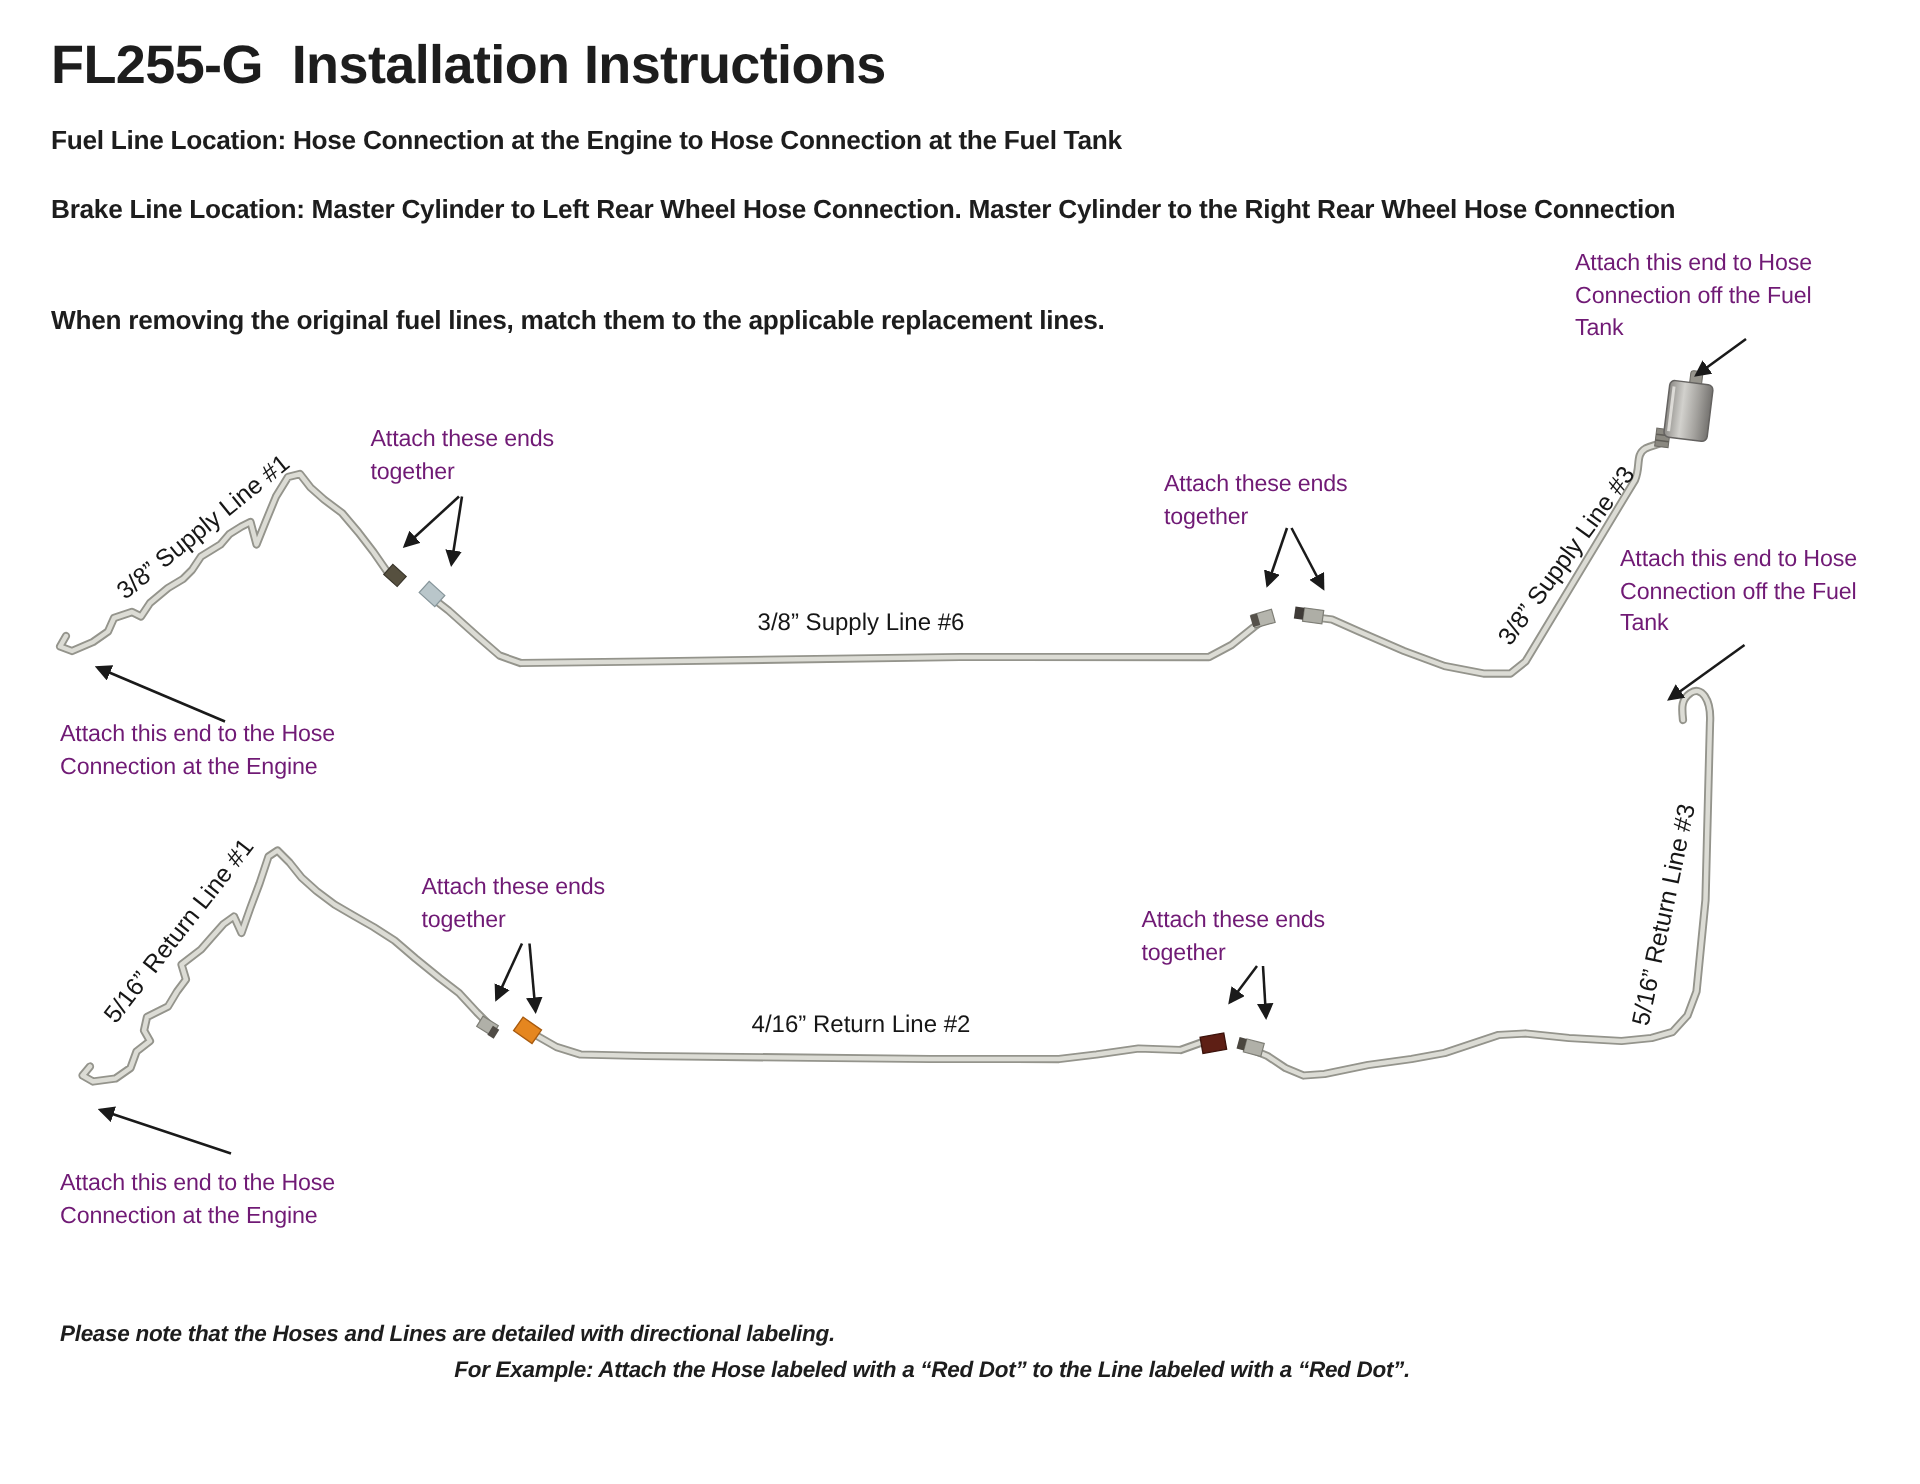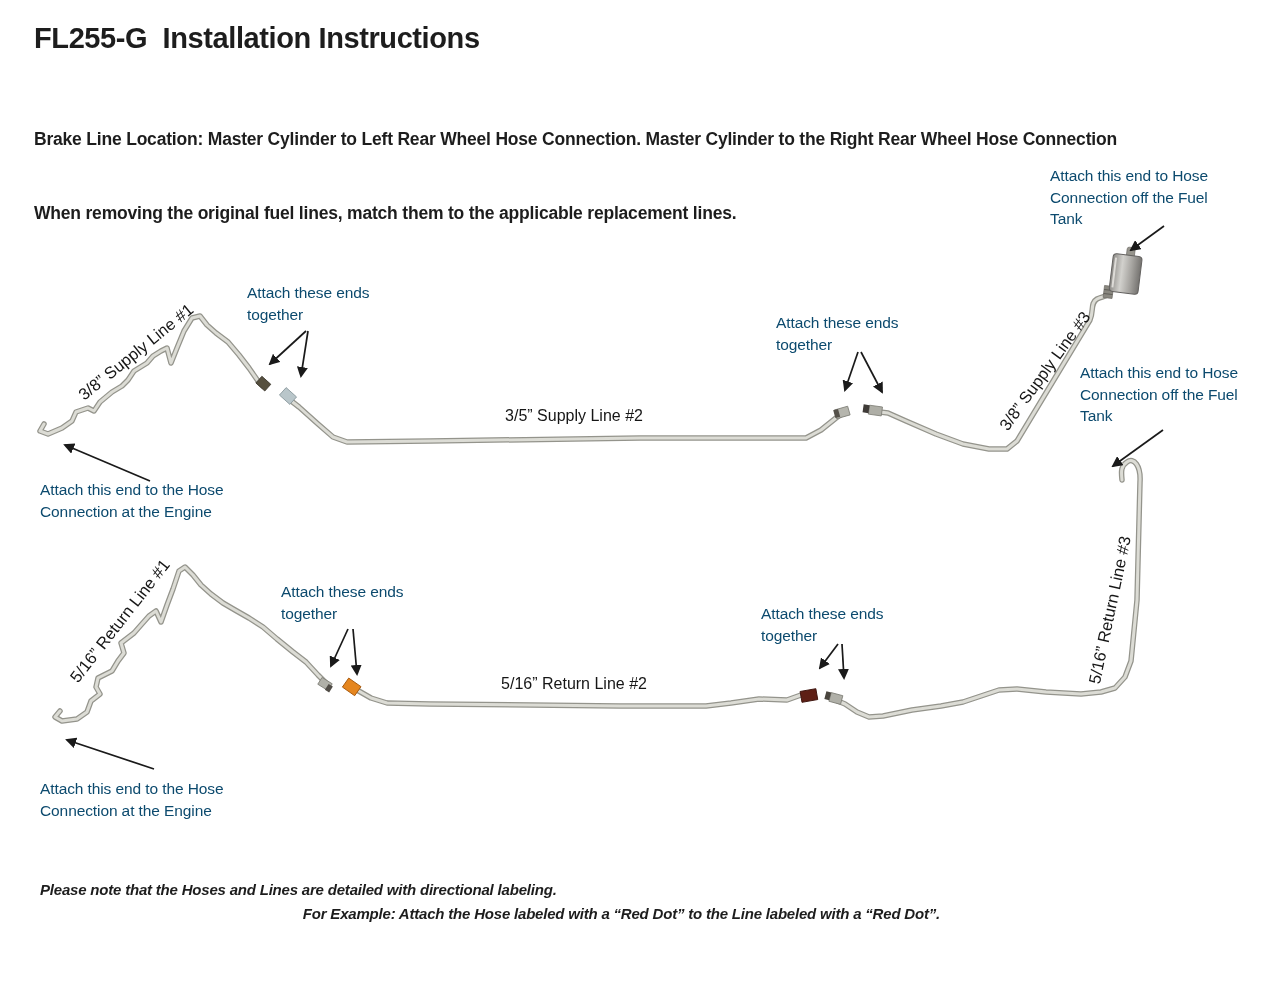--- a/index.html
+++ b/index.html
@@ -7,33 +7,33 @@
     position:relative;
     width:1280px;height:989px;
     background:#ffffff;
     font-family:"Liberation Sans", sans-serif;
     color:#1d1d1d;
     overflow:hidden;
   }
   .abs{position:absolute;}
   .h-title{
     left:34px;top:22px;
-    font-size:29px;font-weight:bold;letter-spacing:-0.4px;
+    font-size:36px;font-weight:bold;letter-spacing:-0.4px;
     white-space:pre;
   }
   .h-sub{
     left:34px;
     font-size:17.5px;font-weight:bold;letter-spacing:-0.2px;
     line-height:26px;
   }
   .h-fuel{top:80px;width:1180px;}
   .h-brake{top:126px;width:1155px;}
   .h-when{top:200px;width:1180px;}
   .ann{
-    font-size:15.5px;line-height:21.5px;color:#0c4a6e;
+    font-size:15.5px;line-height:21.5px;color:#701a75;
     letter-spacing:-0.1px;
   }
   .ann-center{text-align:left;}
   .line-label{
     font-size:16.5px;color:#161616;white-space:nowrap;
     transform:translate(-50%,-50%);
     transform-origin:center center;
   }
   svg{position:absolute;left:0;top:0;}
   .footer{
@@ -44,20 +44,21 @@
   }
   .f1{top:878px;width:900px;}
   .f2{top:902px;width:900px;text-align:right;}
 </style>
 </head>
 <body>
 
 <div id="page">
 
   <div class="abs h-title">FL255-G  Installation Instructions</div>
+  <div class="abs h-sub h-fuel">Fuel Line Location: Hose Connection at the Engine to Hose Connection at the Fuel Tank</div>
   <div class="abs h-sub h-brake">Brake Line Location: Master Cylinder to Left Rear Wheel Hose Connection. Master Cylinder to the Right Rear Wheel Hose Connection</div>
   <div class="abs h-sub h-when">When removing the original fuel lines, match them to the applicable replacement lines.</div>
 
   <svg width="1280" height="989" viewBox="0 0 1280 989">
     <defs>
       <marker id="ah" viewBox="0 0 10 10" refX="8.2" refY="5" markerWidth="6.5" markerHeight="6.5" orient="auto-start-reverse">
         <path d="M0 0 L10 5 L0 10 z" fill="#1a1a1a"></path>
       </marker>
       <linearGradient id="metal" x1="0" y1="0" x2="1" y2="0">
         <stop offset="0" stop-color="#8d8b87"></stop>
@@ -136,24 +137,24 @@
       <path d="M1163 430 L1113 466" marker-end="url(#ah)"></path>
       <path d="M348 629 L331 666" marker-end="url(#ah)"></path>
       <path d="M353 629 L357 674" marker-end="url(#ah)"></path>
       <path d="M838 644 L820 668" marker-end="url(#ah)"></path>
       <path d="M842 644 L844 678" marker-end="url(#ah)"></path>
       <path d="M154 769 L67 740" marker-end="url(#ah)"></path>
     </g>
   </svg>
 
   <div class="abs line-label" style="left:136px;top:352px;transform:translate(-50%,-50%) rotate(-39deg);">3/8” Supply Line #1</div>
-  <div class="abs line-label" style="left:574px;top:416px;font-size:16px;">3/5” Supply Line #2</div>
+  <div class="abs line-label" style="left:574px;top:416px;font-size:16px;">3/8” Supply Line #6</div>
   <div class="abs line-label" style="left:1045px;top:371px;transform:translate(-50%,-50%) rotate(-54deg);">3/8” Supply Line #3</div>
   <div class="abs line-label" style="left:120px;top:621px;transform:translate(-50%,-50%) rotate(-52deg);">5/16” Return Line #1</div>
-  <div class="abs line-label" style="left:574px;top:684px;font-size:16px;">5/16” Return Line #2</div>
+  <div class="abs line-label" style="left:574px;top:684px;font-size:16px;">4/16” Return Line #2</div>
   <div class="abs line-label" style="left:1110px;top:610px;transform:translate(-50%,-50%) rotate(-78deg);">5/16” Return Line #3</div>
 
   <div class="abs ann" style="left:1050px;top:165px;width:180px;">Attach this end to Hose Connection off the Fuel Tank</div>
   <div class="abs ann" style="left:1080px;top:362px;width:180px;">Attach this end to Hose Connection off the Fuel Tank</div>
 
   <div class="abs ann ann-center" style="left:247px;top:282px;width:150px;">Attach these ends together</div>
   <div class="abs ann ann-center" style="left:776px;top:312px;width:150px;">Attach these ends together</div>
   <div class="abs ann ann-center" style="left:281px;top:581px;width:150px;">Attach these ends together</div>
   <div class="abs ann ann-center" style="left:761px;top:603px;width:150px;">Attach these ends together</div>
 

